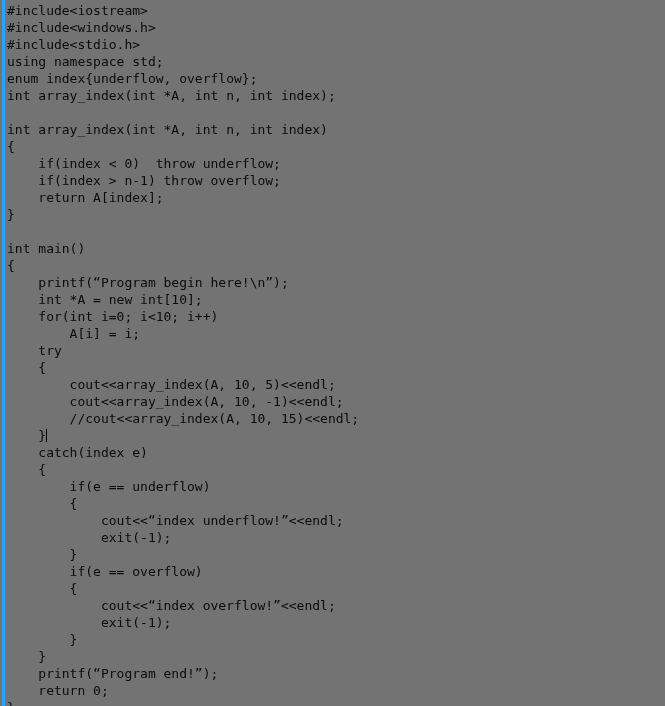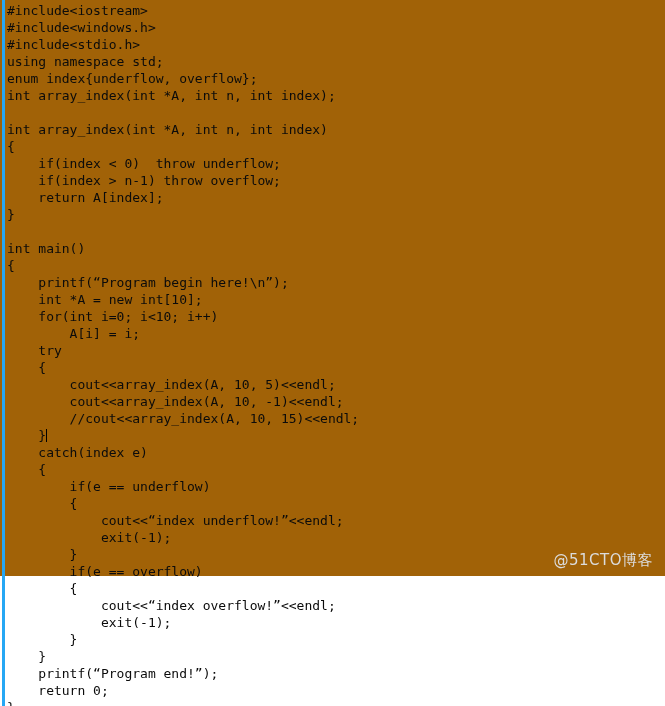--- a/index.html
+++ b/index.html
@@ -12,22 +12,22 @@
     width: 665px;
     height: 706px;
     overflow: hidden;
     position: relative;
     font-family: "DejaVu Sans Mono", "Liberation Mono", monospace;
   }
 
   #code-page {
     position: relative;
     width: 665px;
-    height: 576px;
-    background: #a16207;
+    height: 706px;
+    background: #737373;
     box-sizing: border-box;
     padding-left: 44px;
   }
 
   
   #gutter-bar {
     position: absolute;
     left: 2px;
     top: 0;
     width: 3px;
@@ -91,15 +91,14 @@
 <body>
 
 <div id="code-page">
 
   <div id="gutter-bar"></div>
 
   <pre id="code-block"><span class="code-line">#include&lt;iostream&gt;</span><span class="code-line">#include&lt;windows.h&gt;</span><span class="code-line">#include&lt;stdio.h&gt;</span><span class="code-line">using namespace std;</span><span class="code-line">enum index{underflow, overflow};</span><span class="code-line">int array_index(int *A, int n, int index);</span><span class="code-line blank">&nbsp;</span><span class="code-line">int array_index(int *A, int n, int index)</span><span class="code-line">{</span><span class="code-line">    if(index &lt; 0)  throw underflow;</span><span class="code-line">    if(index &gt; n-1) throw overflow;</span><span class="code-line">    return A[index];</span><span class="code-line">}</span><span class="code-line blank">&nbsp;</span><span class="code-line">int main()</span><span class="code-line">{</span><span class="code-line">    printf(“Program begin here!\n”);</span><span class="code-line">    int *A = new int[10];</span><span class="code-line">    for(int i=0; i&lt;10; i++)</span><span class="code-line">        A[i] = i;</span><span class="code-line">    try</span><span class="code-line">    {</span><span class="code-line">        cout&lt;&lt;array_index(A, 10, 5)&lt;&lt;endl;</span><span class="code-line">        cout&lt;&lt;array_index(A, 10, -1)&lt;&lt;endl;</span><span class="code-line">        //cout&lt;&lt;array_index(A, 10, 15)&lt;&lt;endl;</span><span class="code-line">    }</span><span class="code-line">    catch(index e)</span><span class="code-line">    {</span><span class="code-line">        if(e == underflow)</span><span class="code-line">        {</span><span class="code-line">            cout&lt;&lt;“index underflow!”&lt;&lt;endl;</span><span class="code-line">            exit(-1);</span><span class="code-line">        }</span><span class="code-line">        if(e == overflow)</span><span class="code-line">        {</span><span class="code-line">            cout&lt;&lt;“index overflow!”&lt;&lt;endl;</span><span class="code-line">            exit(-1);</span><span class="code-line">        }</span><span class="code-line">    }</span><span class="code-line">    printf(“Program end!”);</span><span class="code-line">    return 0;</span><span class="code-line">}</span></pre>
 
   <div id="text-caret" style="left: 46px; top: 429px; height: 13px;"></div>
 
-  <div id="watermark">@51CTO博客</div>
 
 </div>
 
 </body></html>

